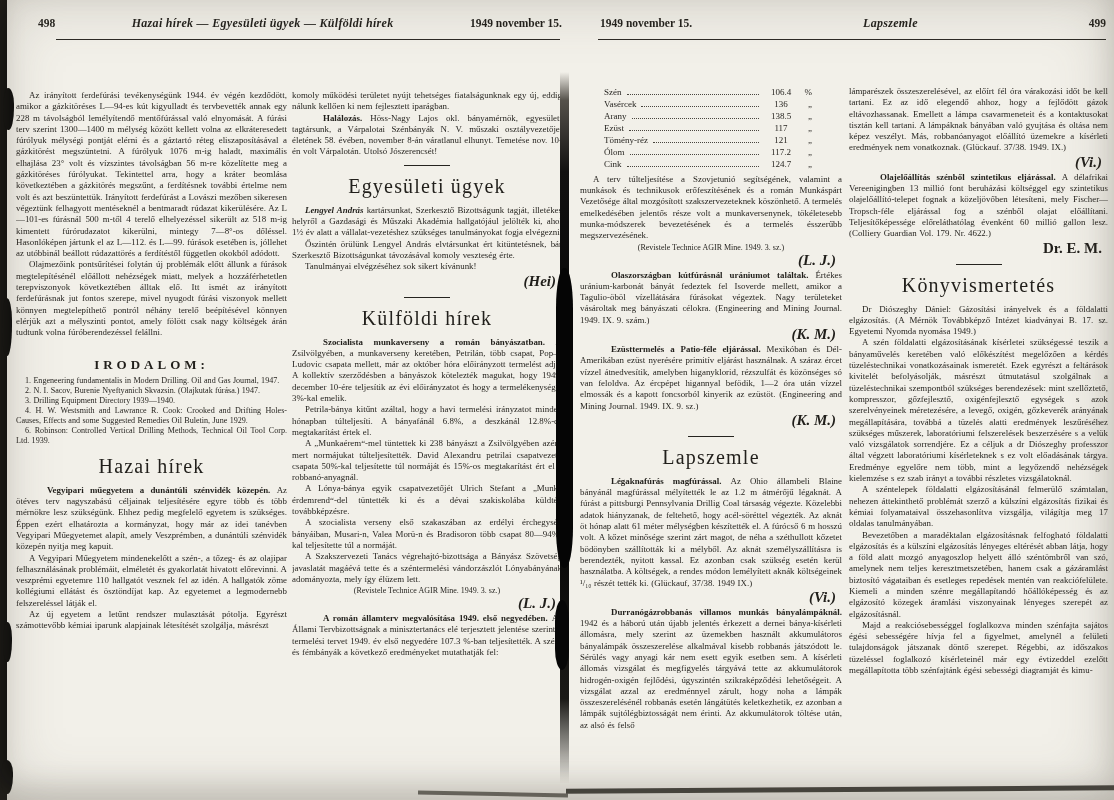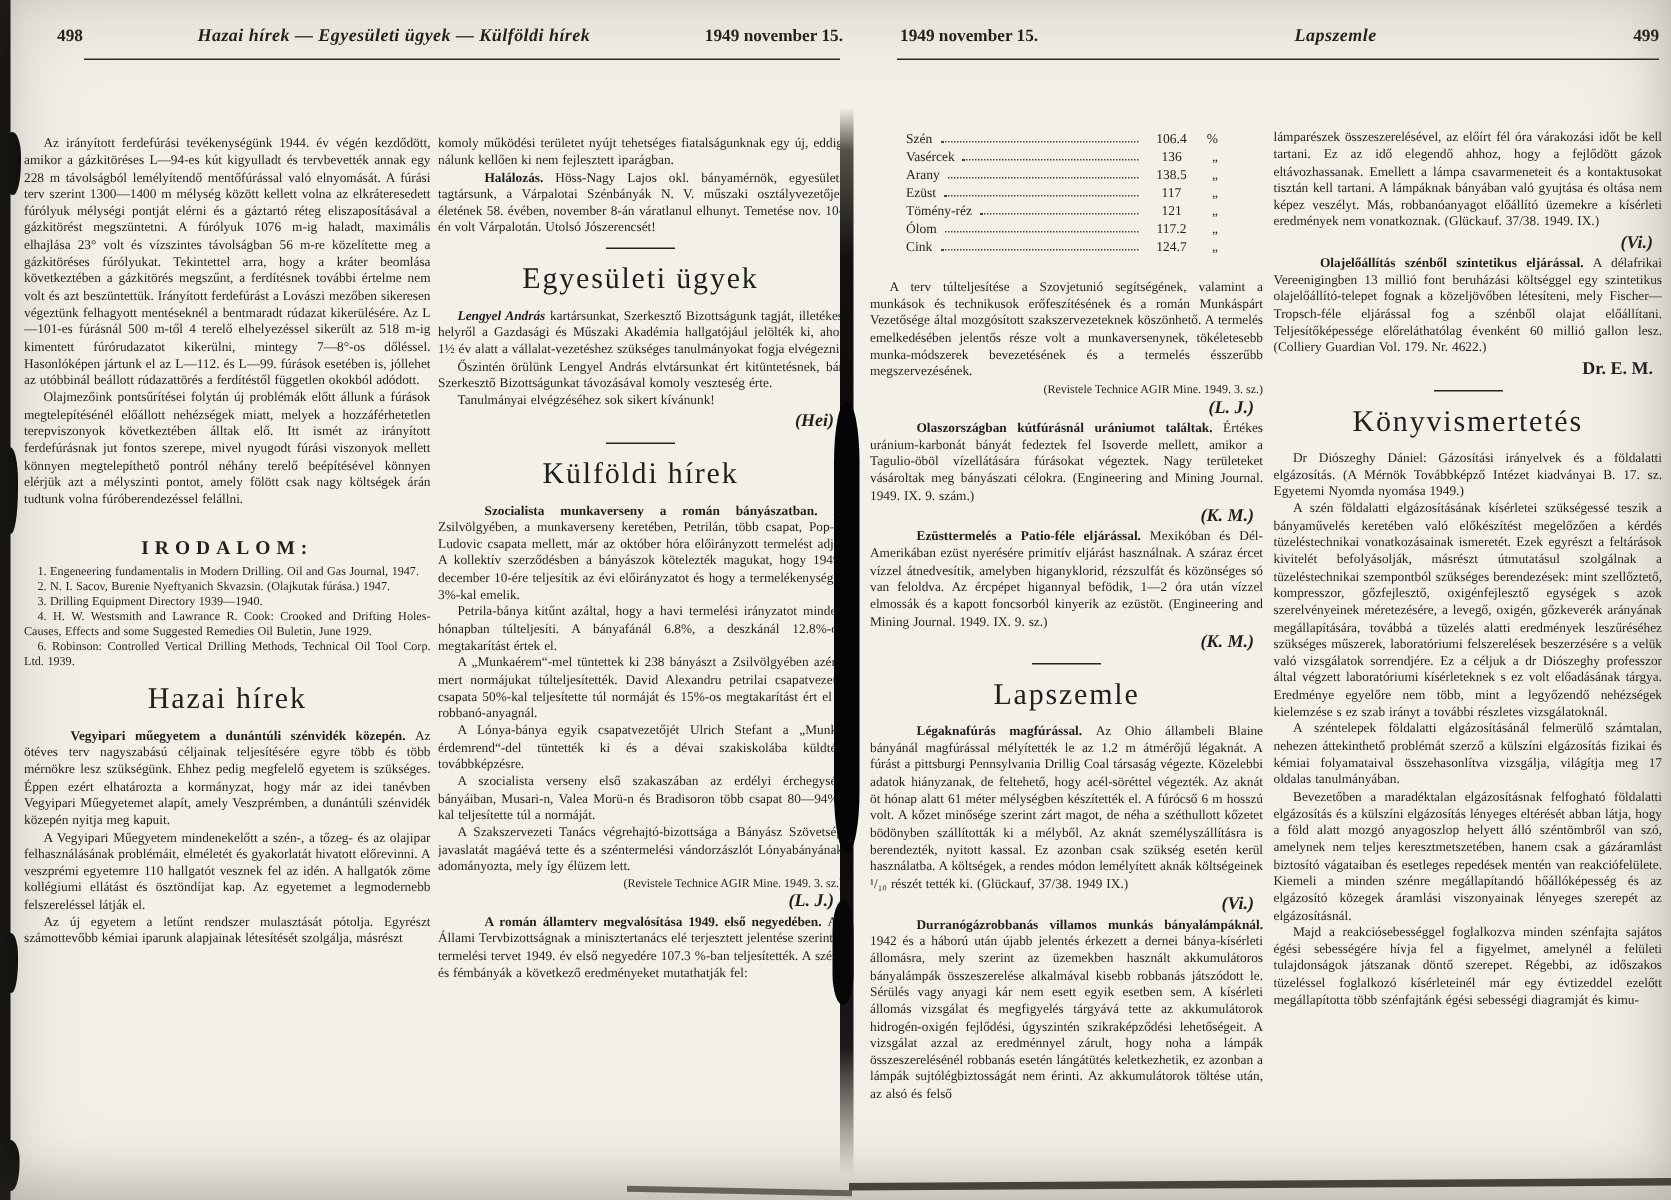--- a/index.html
+++ b/index.html
@@ -31,25 +31,25 @@
   
   .col{position:absolute;overflow:hidden;}
   .para{font-size:8.9px;line-height:1.27;text-align:justify;margin:0;text-indent:13px;
     word-spacing:.4px;}
   .para.noind{text-indent:0;}
   .leadb{font-weight:bold;padding-left:18px;}
   .leadi{font-style:italic;font-weight:bold;}
   .h{font-size:20px;font-weight:normal;text-align:center;letter-spacing:1.2px;margin:9px 0 7px;}
   .irod{text-align:center;font-weight:bold;font-size:13px;letter-spacing:4px;margin:18px 0 3px;}
   .bib{font-size:8.1px;line-height:1.24;text-align:justify;margin:0;text-indent:9px;word-spacing:.3px;}
-  .ref{font-size:8px;text-align:right;margin:1px 0 0 0;}
-  .sig{font-size:12px;font-style:italic;font-weight:bold;text-align:right;margin:0 6px 1px 0;}
+  .ref{font-size:8px;text-align:center;margin:1px 0 0 0;}
+  .sig{font-size:15px;font-style:italic;font-weight:bold;text-align:right;margin:0 6px 1px 0;}
   .sig.plain{font-style:normal;}
   .rule{width:46px;border-top:1.7px solid #26241f;margin:7px auto 5px;}
-  .tblwrap{margin:1px 0 15px 24px;width:208px;}
+  .tblwrap{margin:1px 0 3px 24px;width:208px;}
   .trow{display:flex;align-items:baseline;font-size:9px;line-height:1.33;}
   .trow .lbl{white-space:nowrap;}
   .trow .dots{flex:1;border-bottom:1.4px dotted #4a463f;margin:0 5px 3px 5px;}
   .trow .val{width:34px;text-align:center;white-space:nowrap;}
   .trow .unit{width:14px;text-align:right;}
 </style>
 </head>
 <body>
 
 <div class="pg-header" style="left:38px;width:524px;">

